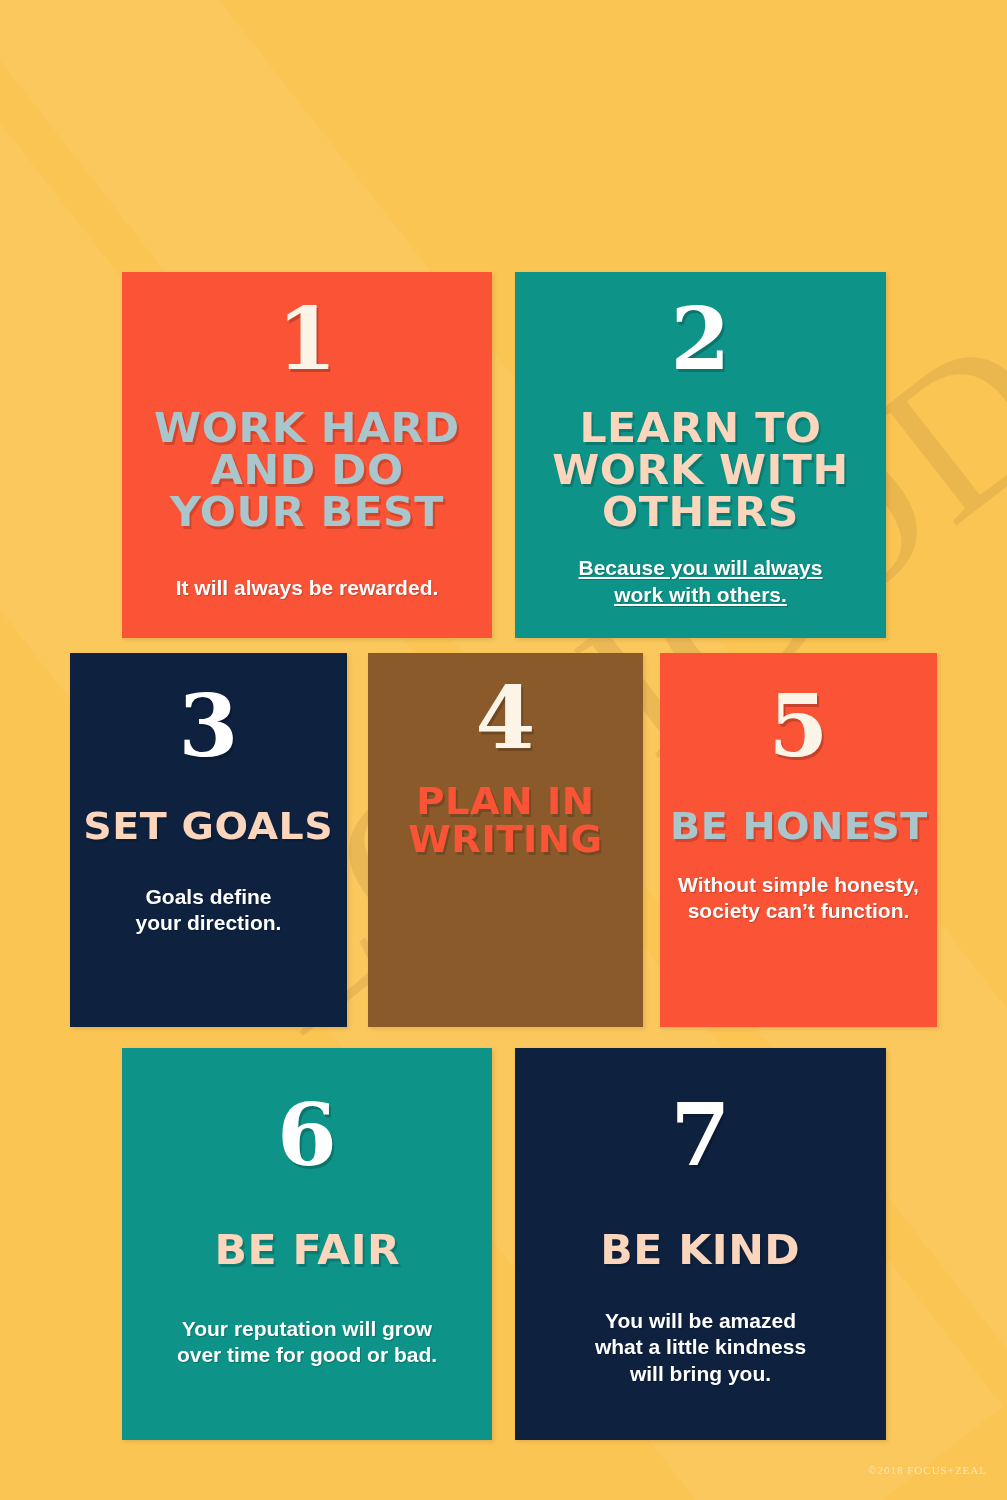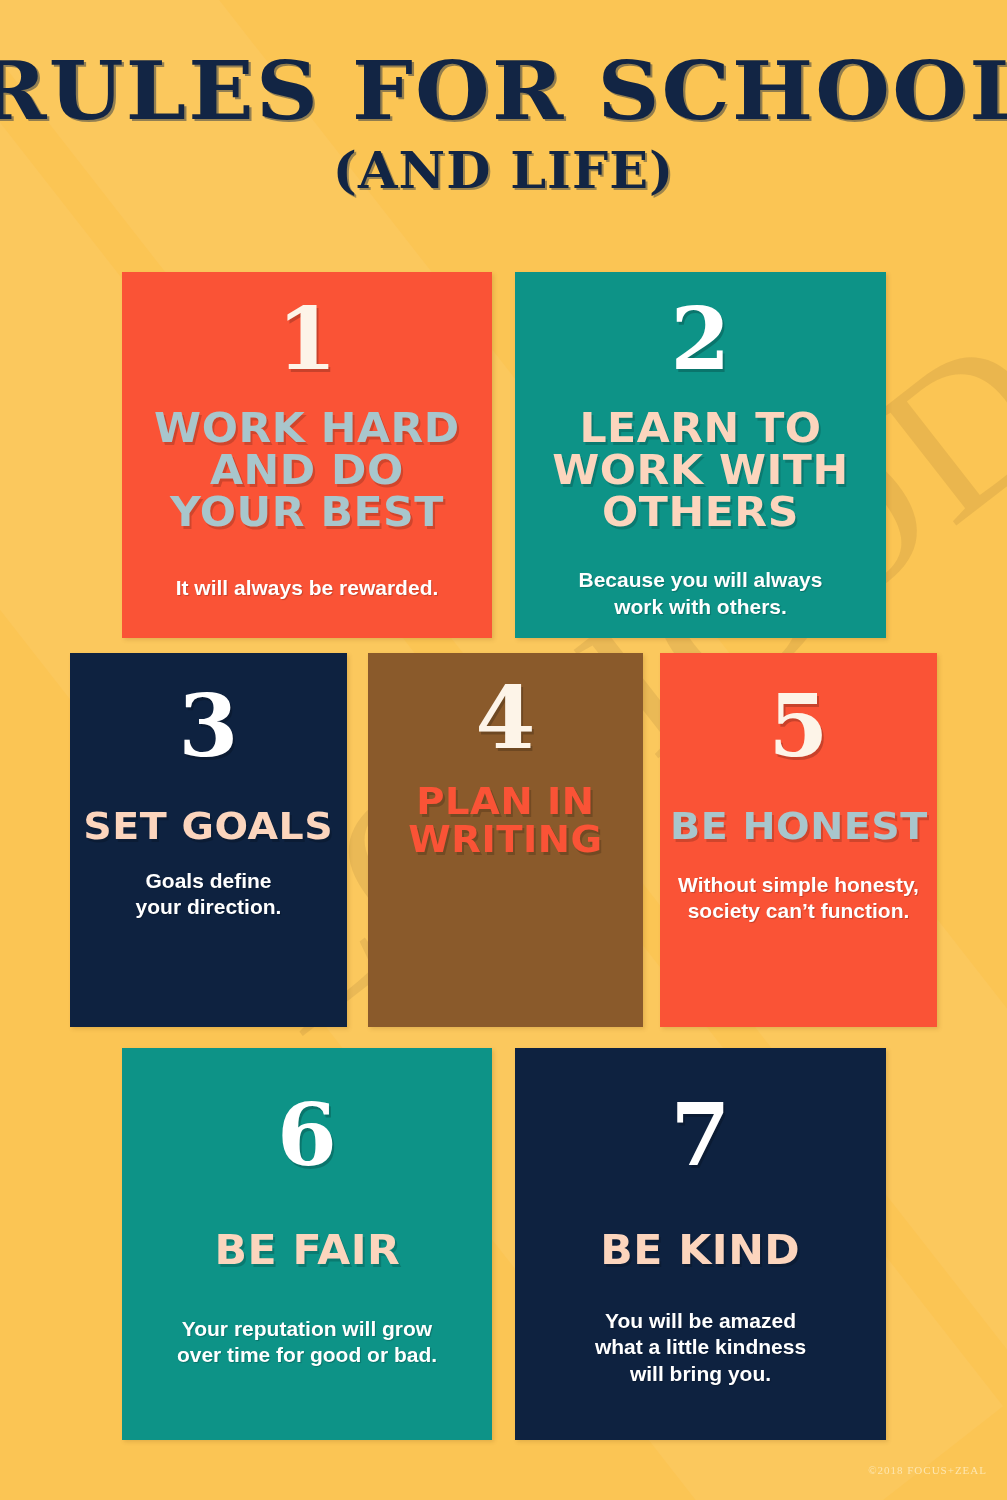--- a/index.html
+++ b/index.html
@@ -140,25 +140,25 @@
   #card-6 { left: 122px; top: 1048px; width: 370px; height: 392px; background: #0d9387; }
   #card-7 { left: 515px; top: 1048px; width: 371px; height: 392px; background: #0e2240; }
 
   
   #card-1 .card-inner { padding-top: 24px; }
   #card-1 .headline { margin-top: 26px; }
   #card-1 .sub { margin-top: 42px; }
 
   #card-2 .card-inner { padding-top: 24px; }
   #card-2 .headline { margin-top: 26px; }
-  #card-2 .sub { margin-top: 34px; }
+  #card-2 .sub { margin-top: 22px; text-decoration: underline; }
 
   #card-3 .card-inner { padding-top: 30px; }
   #card-3 .headline { margin-top: 38px; font-size: 38px; }
-  #card-3 .sub { margin-top: 22px; }
+  #card-3 .sub { margin-top: 38px; }
 
   #card-4 .card-inner { padding-top: 22px; }
   #card-4 .headline { margin-top: 22px; font-size: 37px; }
   #card-4 .sub { margin-top: 16px; font-size: 20px; }
 
   #card-5 .card-inner { padding-top: 30px; }
   #card-5 .headline { margin-top: 38px; font-size: 38px; }
   #card-5 .sub { margin-top: 26px; }
 
   #card-6 .card-inner { padding-top: 44px; }
@@ -192,24 +192,20 @@
 <body>
 
 <div id="poster">
 
   <div id="watermark">
     <div class="wm-band b1"></div>
     <div class="wm-band b2"></div>
     <div class="wm-text">LOGICOD</div>
   </div>
 
-  <div id="header">
-    <div id="title-main">RULES FOR SCHOOL</div>
-    <div id="title-sub">(AND LIFE)</div>
-  </div>
 
   <div class="card" id="card-1">
     <div class="card-inner">
       <div class="num num-cream">1</div>
       <div class="headline hl-steel">WORK HARD<br>AND DO<br>YOUR BEST</div>
       <div class="sub">It will always be rewarded.</div>
     </div>
   </div>
 
   <div class="card" id="card-2">

